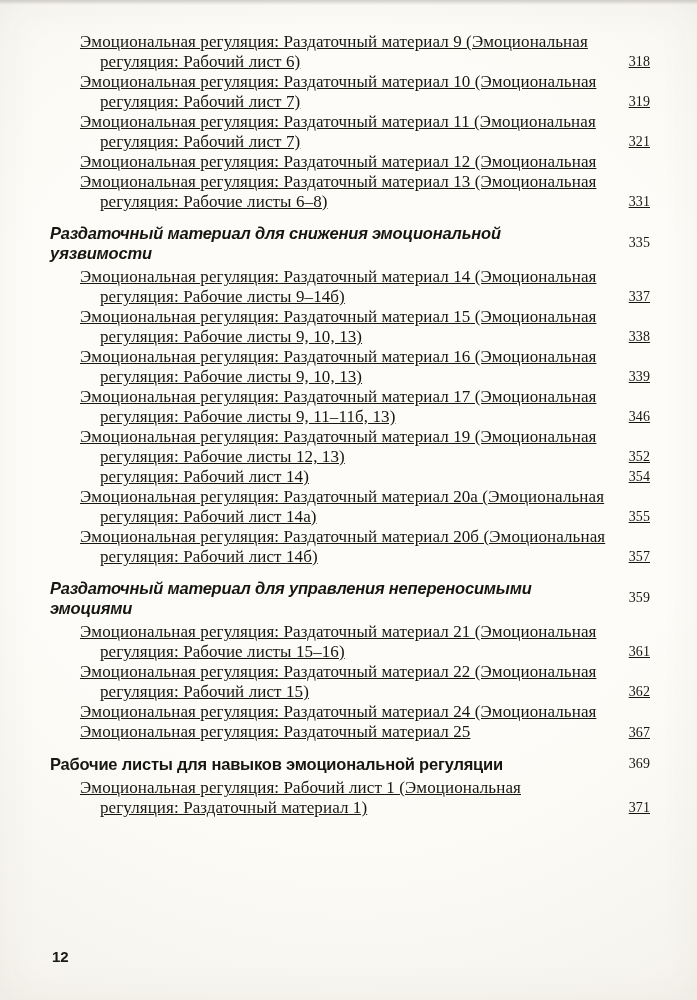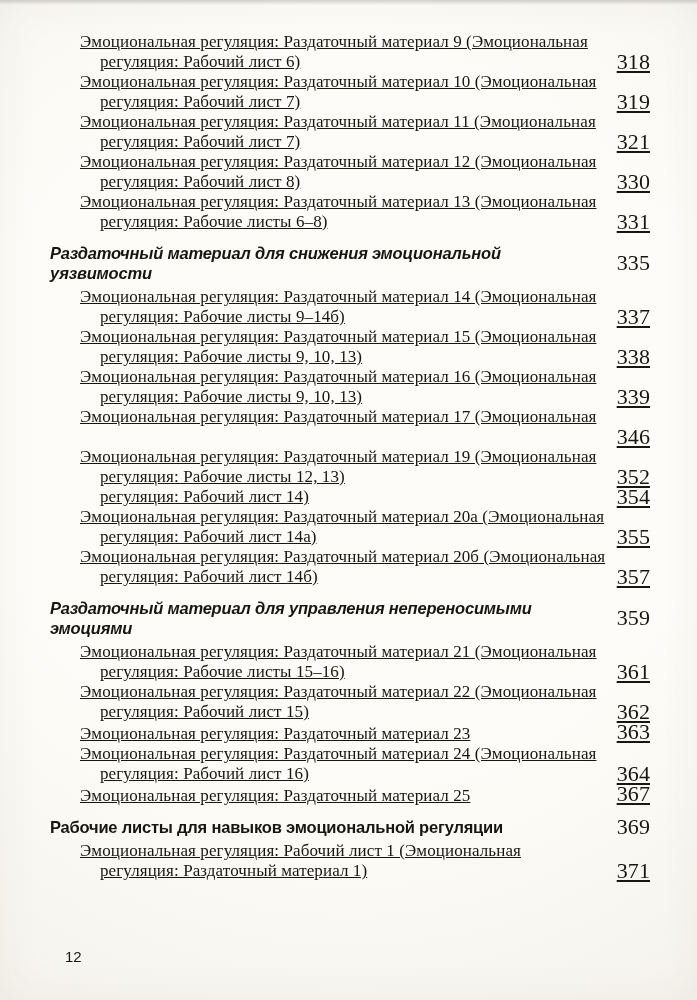--- a/index.html
+++ b/index.html
@@ -44,21 +44,21 @@
     font-size: 17px;
     line-height: 20px;
     letter-spacing: 0.1px;
   }
   .line-row.first { padding-left: 80px; }
   .line-row.cont  { padding-left: 100px; align-items: flex-end; }
   .etext { white-space: pre; }
   .spacer { flex: 1 1 auto; min-width: 12px; }
   .pagenum {
     font-family: "Liberation Serif", serif;
-    font-size: 22px;
+    font-size: 14px;
     white-space: pre;
   }
   .toc-heading {
     display: flex;
     align-items: center;
     padding: 0 47px 0 50px;
     margin: 11px 0 4px 0;
     font-family: "Liberation Sans", sans-serif;
     font-weight: bold;
     font-size: 16.5px;
@@ -66,24 +66,24 @@
     letter-spacing: -0.2px;
     gap: 17px;
   }
   .toc-heading.italic .htext { font-style: italic; }
   .toc-heading .pagenum {
     font-weight: normal;
     letter-spacing: 0.1px;
   }
   .footer-pagenum {
     position: absolute;
-    left: 65px;
+    left: 52px;
     top: 948px;
     font-family: "Liberation Sans", sans-serif;
-    font-weight: normal;
+    font-weight: bold;
     font-size: 15px;
     line-height: 18px;
     color: #191713;
   }
 </style>
 </head>
 <body>
 
 <div class="page">
   <div class="toc" id="toc-root">
@@ -115,25 +115,20 @@
           <div class="line-row cont">
     <span class="etext">регуляция: Рабочий лист 7)</span>
   <span class="spacer"></span>
             <span class="pagenum">321</span>
           </div>
         </div>
         <div class="toc-entry">
           <div class="line-row first">
     <span class="etext">Эмоциональная регуляция: Раздаточный материал 12 (Эмоциональная</span>
   </div>
-          <div class="line-row cont">
-    <span class="etext">регуляция: Рабочий лист 8)</span>
-  <span class="spacer"></span>
-            <span class="pagenum">330</span>
-          </div>
         </div>
         <div class="toc-entry">
           <div class="line-row first">
     <span class="etext">Эмоциональная регуляция: Раздаточный материал 13 (Эмоциональная</span>
   </div>
           <div class="line-row cont">
     <span class="etext">регуляция: Рабочие листы 6–8)</span>
   <span class="spacer"></span>
             <span class="pagenum">331</span>
           </div>
@@ -173,20 +168,21 @@
     <span class="etext">регуляция: Рабочие листы 9, 10, 13)</span>
   <span class="spacer"></span>
             <span class="pagenum">339</span>
           </div>
         </div>
         <div class="toc-entry">
           <div class="line-row first">
     <span class="etext">Эмоциональная регуляция: Раздаточный материал 17 (Эмоциональная</span>
   </div>
           <div class="line-row cont">
+    <span class="etext">регуляция: Рабочие листы 9, 11–11б, 13)</span>
   <span class="spacer"></span>
             <span class="pagenum">346</span>
           </div>
         </div>
         <div class="toc-entry">
           <div class="line-row first">
     <span class="etext">Эмоциональная регуляция: Раздаточный материал 19 (Эмоциональная</span>
   </div>
           <div class="line-row cont">
     <span class="etext">регуляция: Рабочие листы 12, 13)</span>
@@ -243,34 +239,22 @@
     <span class="etext">Эмоциональная регуляция: Раздаточный материал 22 (Эмоциональная</span>
   </div>
           <div class="line-row cont">
     <span class="etext">регуляция: Рабочий лист 15)</span>
   <span class="spacer"></span>
             <span class="pagenum">362</span>
           </div>
         </div>
         <div class="toc-entry">
           <div class="line-row first">
-    <span class="etext">Эмоциональная регуляция: Раздаточный материал 23</span>
-  <span class="spacer"></span>
-            <span class="pagenum">363</span>
-          </div>
-        </div>
-        <div class="toc-entry">
-          <div class="line-row first">
     <span class="etext">Эмоциональная регуляция: Раздаточный материал 24 (Эмоциональная</span>
   </div>
-          <div class="line-row cont">
-    <span class="etext">регуляция: Рабочий лист 16)</span>
-  <span class="spacer"></span>
-            <span class="pagenum">364</span>
-          </div>
         </div>
         <div class="toc-entry">
           <div class="line-row first">
     <span class="etext">Эмоциональная регуляция: Раздаточный материал 25</span>
   <span class="spacer"></span>
             <span class="pagenum">367</span>
           </div>
         </div>
       </div>
       <div class="toc-section">

